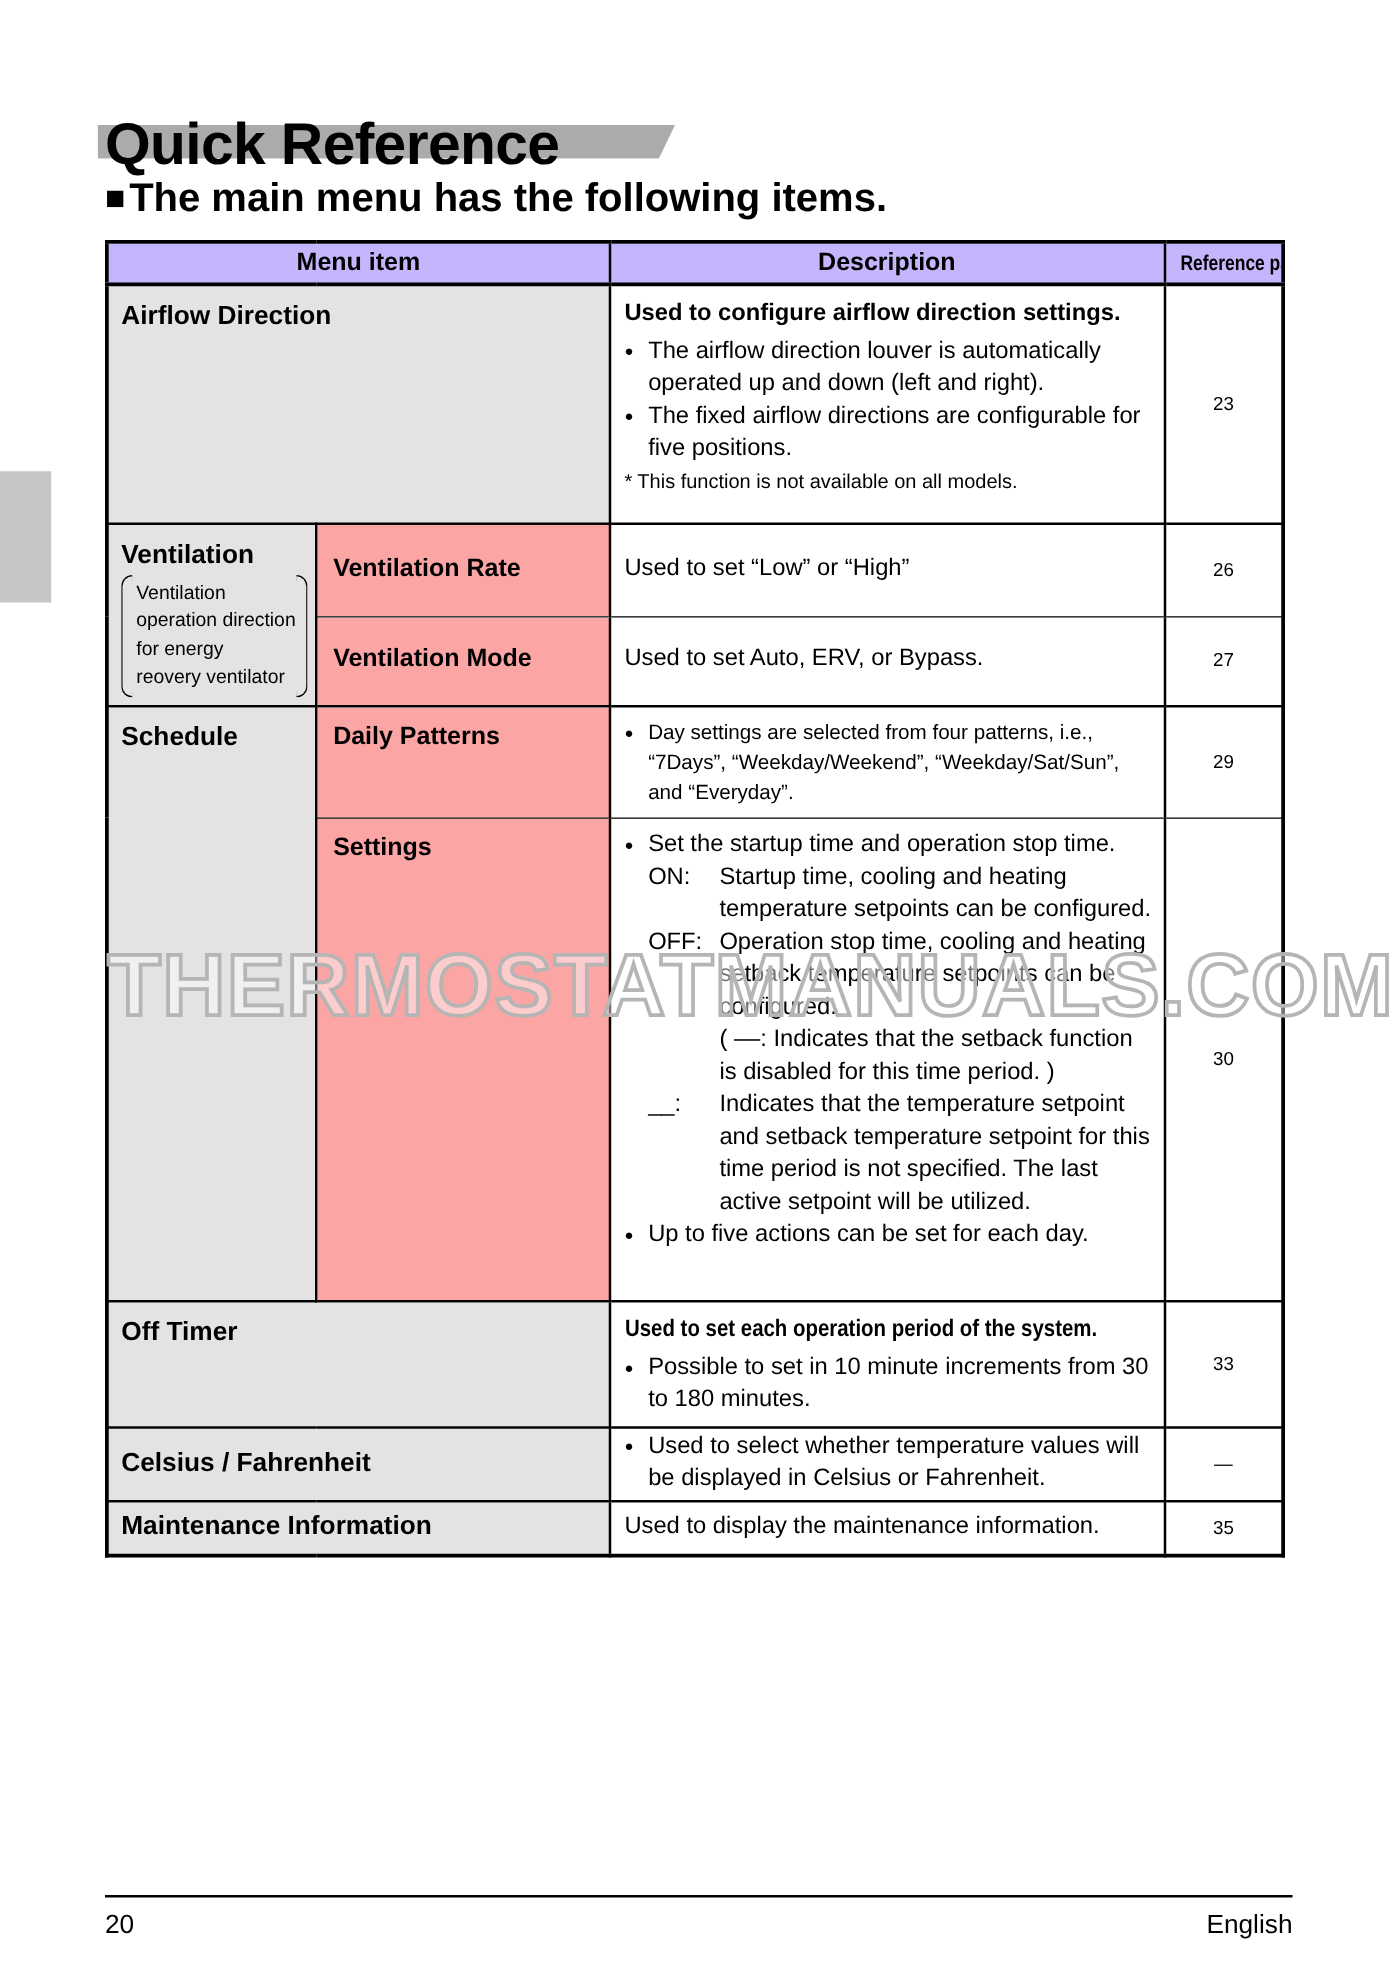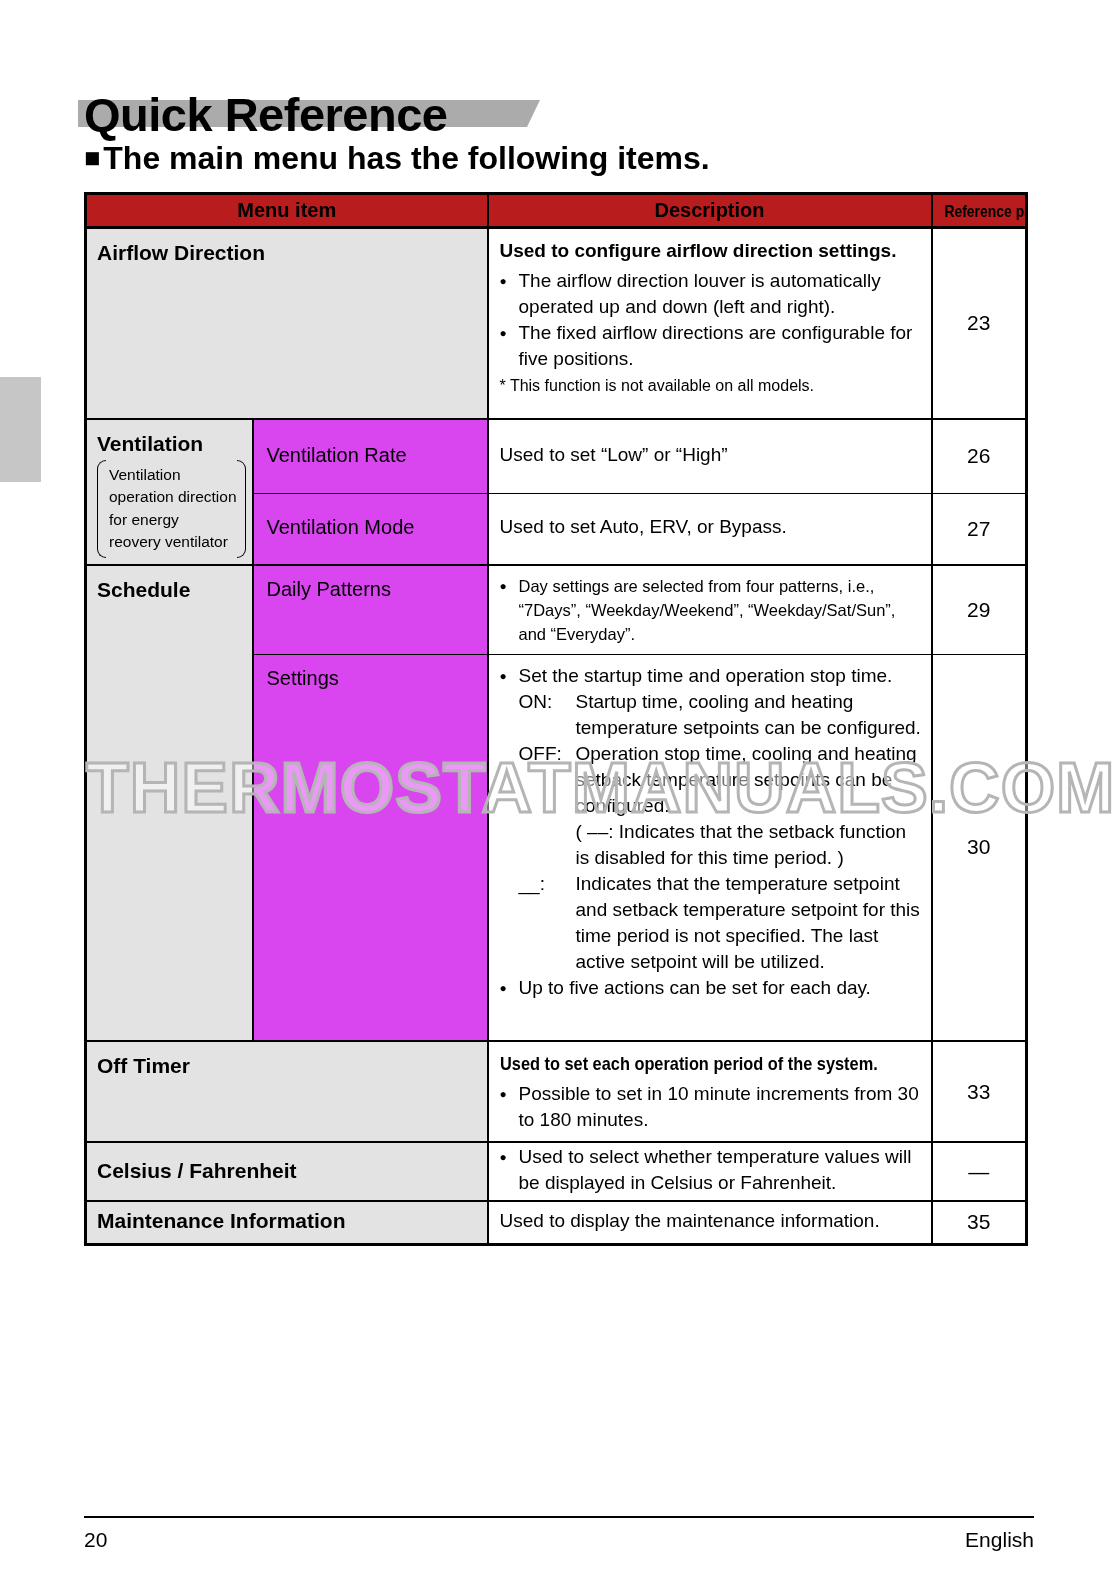--- a/index.html
+++ b/index.html
@@ -25,39 +25,39 @@
   
   .side-tab{position:absolute;left:0;top:377px;width:41px;height:105px;background:#c6c6c6;}
   
   table.menu-table{
     position:absolute;left:84px;top:192px;width:941px;z-index:1;
     border-collapse:collapse;table-layout:fixed;
   }
   .menu-table td,.menu-table th{border:2px solid #000;overflow:hidden;}
   .menu-table{border:3px solid #000;}
   .menu-table thead th{
-    background:#b91c1c;border-bottom:3px solid #000;border-top:3px solid #000;
+    background:#c4b5fd;border-bottom:3px solid #000;border-top:3px solid #000;
     font-size:20px;font-weight:bold;padding:4px 0;text-align:center;
   }
   tr.thin td{border-top-width:1px;}
   tr.pre-thin td{border-bottom-width:1px;}
   .menu-cell{
     background:#e3e3e3;font-weight:bold;font-size:21px;
     vertical-align:top;padding:12px 6px 6px 10px;
   }
   .menu-cell.va-mid{vertical-align:middle;padding-top:4px;}
   .sub-cell{
-    background:#d946ef;font-weight:normal;font-size:20px;
+    background:#fca5a5;font-weight:bold;font-size:20px;
     vertical-align:top;padding:12px 4px 6px 13px;
   }
   .sub-cell.va-mid{vertical-align:middle;padding-top:4px;}
   .desc{font-size:19px;line-height:26px;vertical-align:top;padding:8px 6px 8px 11px;}
   .desc.va-mid{vertical-align:middle;padding-top:1px;padding-bottom:4px;}
   .desc-sm-text{font-size:16.5px;line-height:24px;}
-  .ref{font-size:21px;text-align:center;vertical-align:middle;padding:0;}
+  .ref{font-size:15px;text-align:center;vertical-align:middle;padding:0;}
   .intro{font-weight:bold;line-height:27px;margin-bottom:4px;}
   .cond{display:inline-block;transform:scaleX(0.86);transform-origin:0 50%;white-space:nowrap;font-weight:bold;}
   .cond-sm{display:inline-block;transform:scaleX(0.82);transform-origin:50% 50%;white-space:nowrap;font-size:17px;}
   .b-row{display:flex;}
   .b-dot{flex:none;width:19px;font-size:12px;}
   .kv{display:flex;padding-left:19px;}
   .kv .k{flex:none;width:57px;}
   .kv .v{flex:1;}
   .note-sm{font-size:16px;line-height:22px;margin-top:3px;}
   

